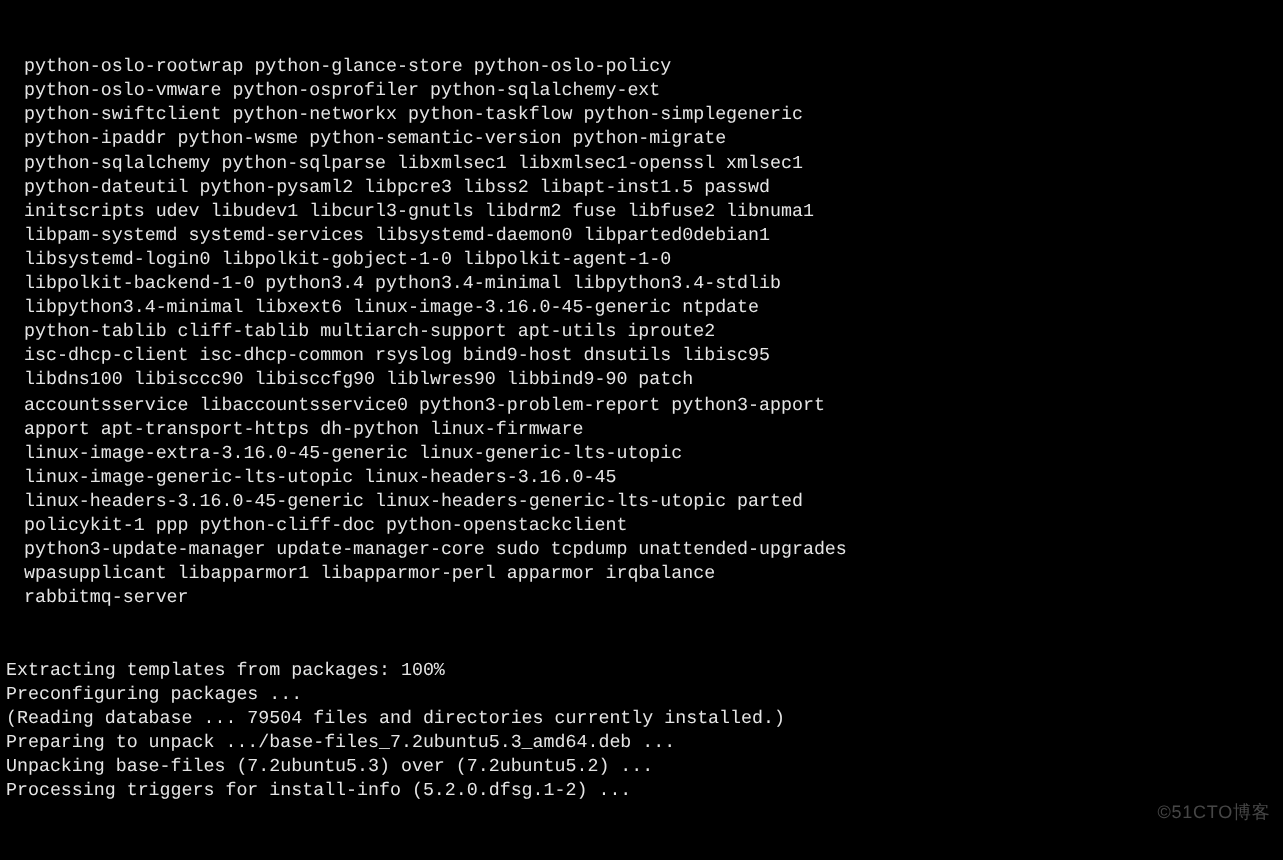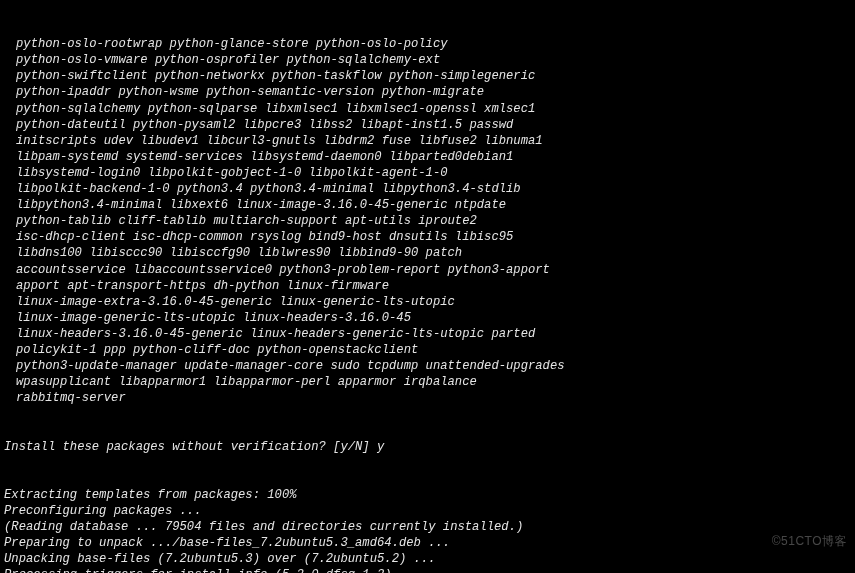--- a/index.html
+++ b/index.html
@@ -9,36 +9,35 @@
     font-family: "Courier New", Courier, monospace;
     font-size: 12.2px;
     line-height: 16.1px;
     color: #e5e5e5;
     position: relative;
   }
   .terminal {
     padding: 4px 0 0 0;
     white-space: pre;
   }
-  .line { display: block; padding-left: 4px; font-style: italic; }
+  .line { display: block; padding-left: 4px; }
   .indent { padding-left: 16px; }
   .watermark {
     position: absolute;
     right: 8px;
     bottom: 24px;
     color: rgba(200,200,200,0.35);
     font-family: Arial, sans-serif;
     font-size: 12px;
     letter-spacing: 0.5px;
     margin-left: 32px;
   }
 </style>
 </head>
 <body>
 
 <div class="terminal">
   <div id="pkg-block"><span class="line indent">python-oslo-rootwrap python-glance-store python-oslo-policy</span><span class="line indent">python-oslo-vmware python-osprofiler python-sqlalchemy-ext</span><span class="line indent">python-swiftclient python-networkx python-taskflow python-simplegeneric</span><span class="line indent">python-ipaddr python-wsme python-semantic-version python-migrate</span><span class="line indent">python-sqlalchemy python-sqlparse libxmlsec1 libxmlsec1-openssl xmlsec1</span><span class="line indent">python-dateutil python-pysaml2 libpcre3 libss2 libapt-inst1.5 passwd</span><span class="line indent">initscripts udev libudev1 libcurl3-gnutls libdrm2 fuse libfuse2 libnuma1</span><span class="line indent">libpam-systemd systemd-services libsystemd-daemon0 libparted0debian1</span><span class="line indent">libsystemd-login0 libpolkit-gobject-1-0 libpolkit-agent-1-0</span><span class="line indent">libpolkit-backend-1-0 python3.4 python3.4-minimal libpython3.4-stdlib</span><span class="line indent">libpython3.4-minimal libxext6 linux-image-3.16.0-45-generic ntpdate</span><span class="line indent">python-tablib cliff-tablib multiarch-support apt-utils iproute2</span><span class="line indent">isc-dhcp-client isc-dhcp-common rsyslog bind9-host dnsutils libisc95</span><span class="line indent">libdns100 libisccc90 libisccfg90 liblwres90 libbind9-90 patch</span><span class="line indent">accountsservice libaccountsservice0 python3-problem-report python3-apport</span><span class="line indent">apport apt-transport-https dh-python linux-firmware</span><span class="line indent">linux-image-extra-3.16.0-45-generic linux-generic-lts-utopic</span><span class="line indent">linux-image-generic-lts-utopic linux-headers-3.16.0-45</span><span class="line indent">linux-headers-3.16.0-45-generic linux-headers-generic-lts-utopic parted</span><span class="line indent">policykit-1 ppp python-cliff-doc python-openstackclient</span><span class="line indent">python3-update-manager update-manager-core sudo tcpdump unattended-upgrades</span><span class="line indent">wpasupplicant libapparmor1 libapparmor-perl apparmor irqbalance</span><span class="line indent">rabbitmq-server</span></div>
-  <span class="line">Install these packages without verification? [y/N] y</span>
   <div id="prog-block"><span class="line">Extracting templates from packages: 100%</span><span class="line">Preconfiguring packages ...</span><span class="line">(Reading database ... 79504 files and directories currently installed.)</span><span class="line">Preparing to unpack .../base-files_7.2ubuntu5.3_amd64.deb ...</span><span class="line">Unpacking base-files (7.2ubuntu5.3) over (7.2ubuntu5.2) ...</span><span class="line">Processing triggers for install-info (5.2.0.dfsg.1-2) ...</span></div>
   
 </div>
 
 <div class="watermark">©51CTO博客</div>
 
 </body></html>

